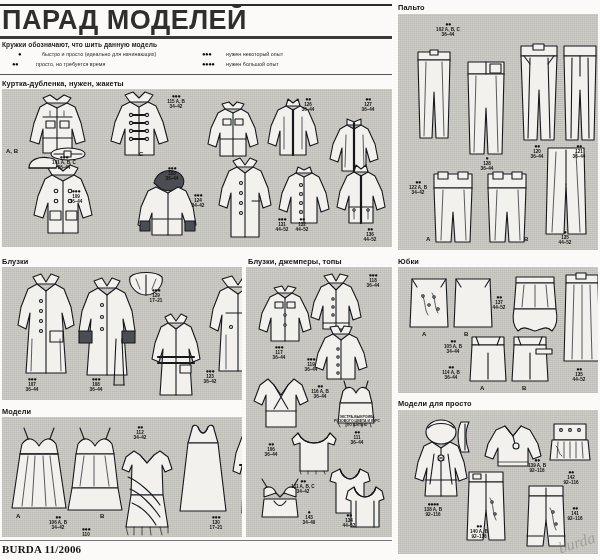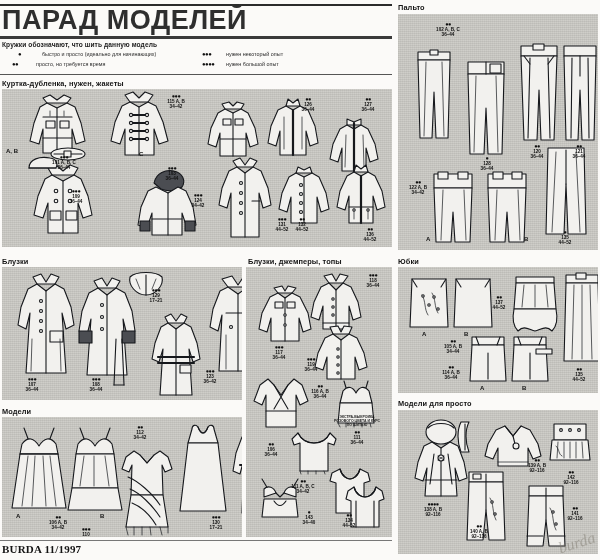--- a/index.html
+++ b/index.html
@@ -894,16 +894,16 @@
       <span class="s">92–116</span>
     </div>
     <div class="tag" style="left:156px;top:96px;width:42px;">
       <span class="d">●●</span>
       <span class="n">141</span>
       <span class="s">92–116</span>
     </div>
   </div>
 
   <div class="footrule"></div>
-  <div class="footer">BURDA 11/1997</div>
+  <div class="footer">BURDA 11/2006</div>
 
   <div class="wm">burda</div>
 </div>
 
 </body></html>

